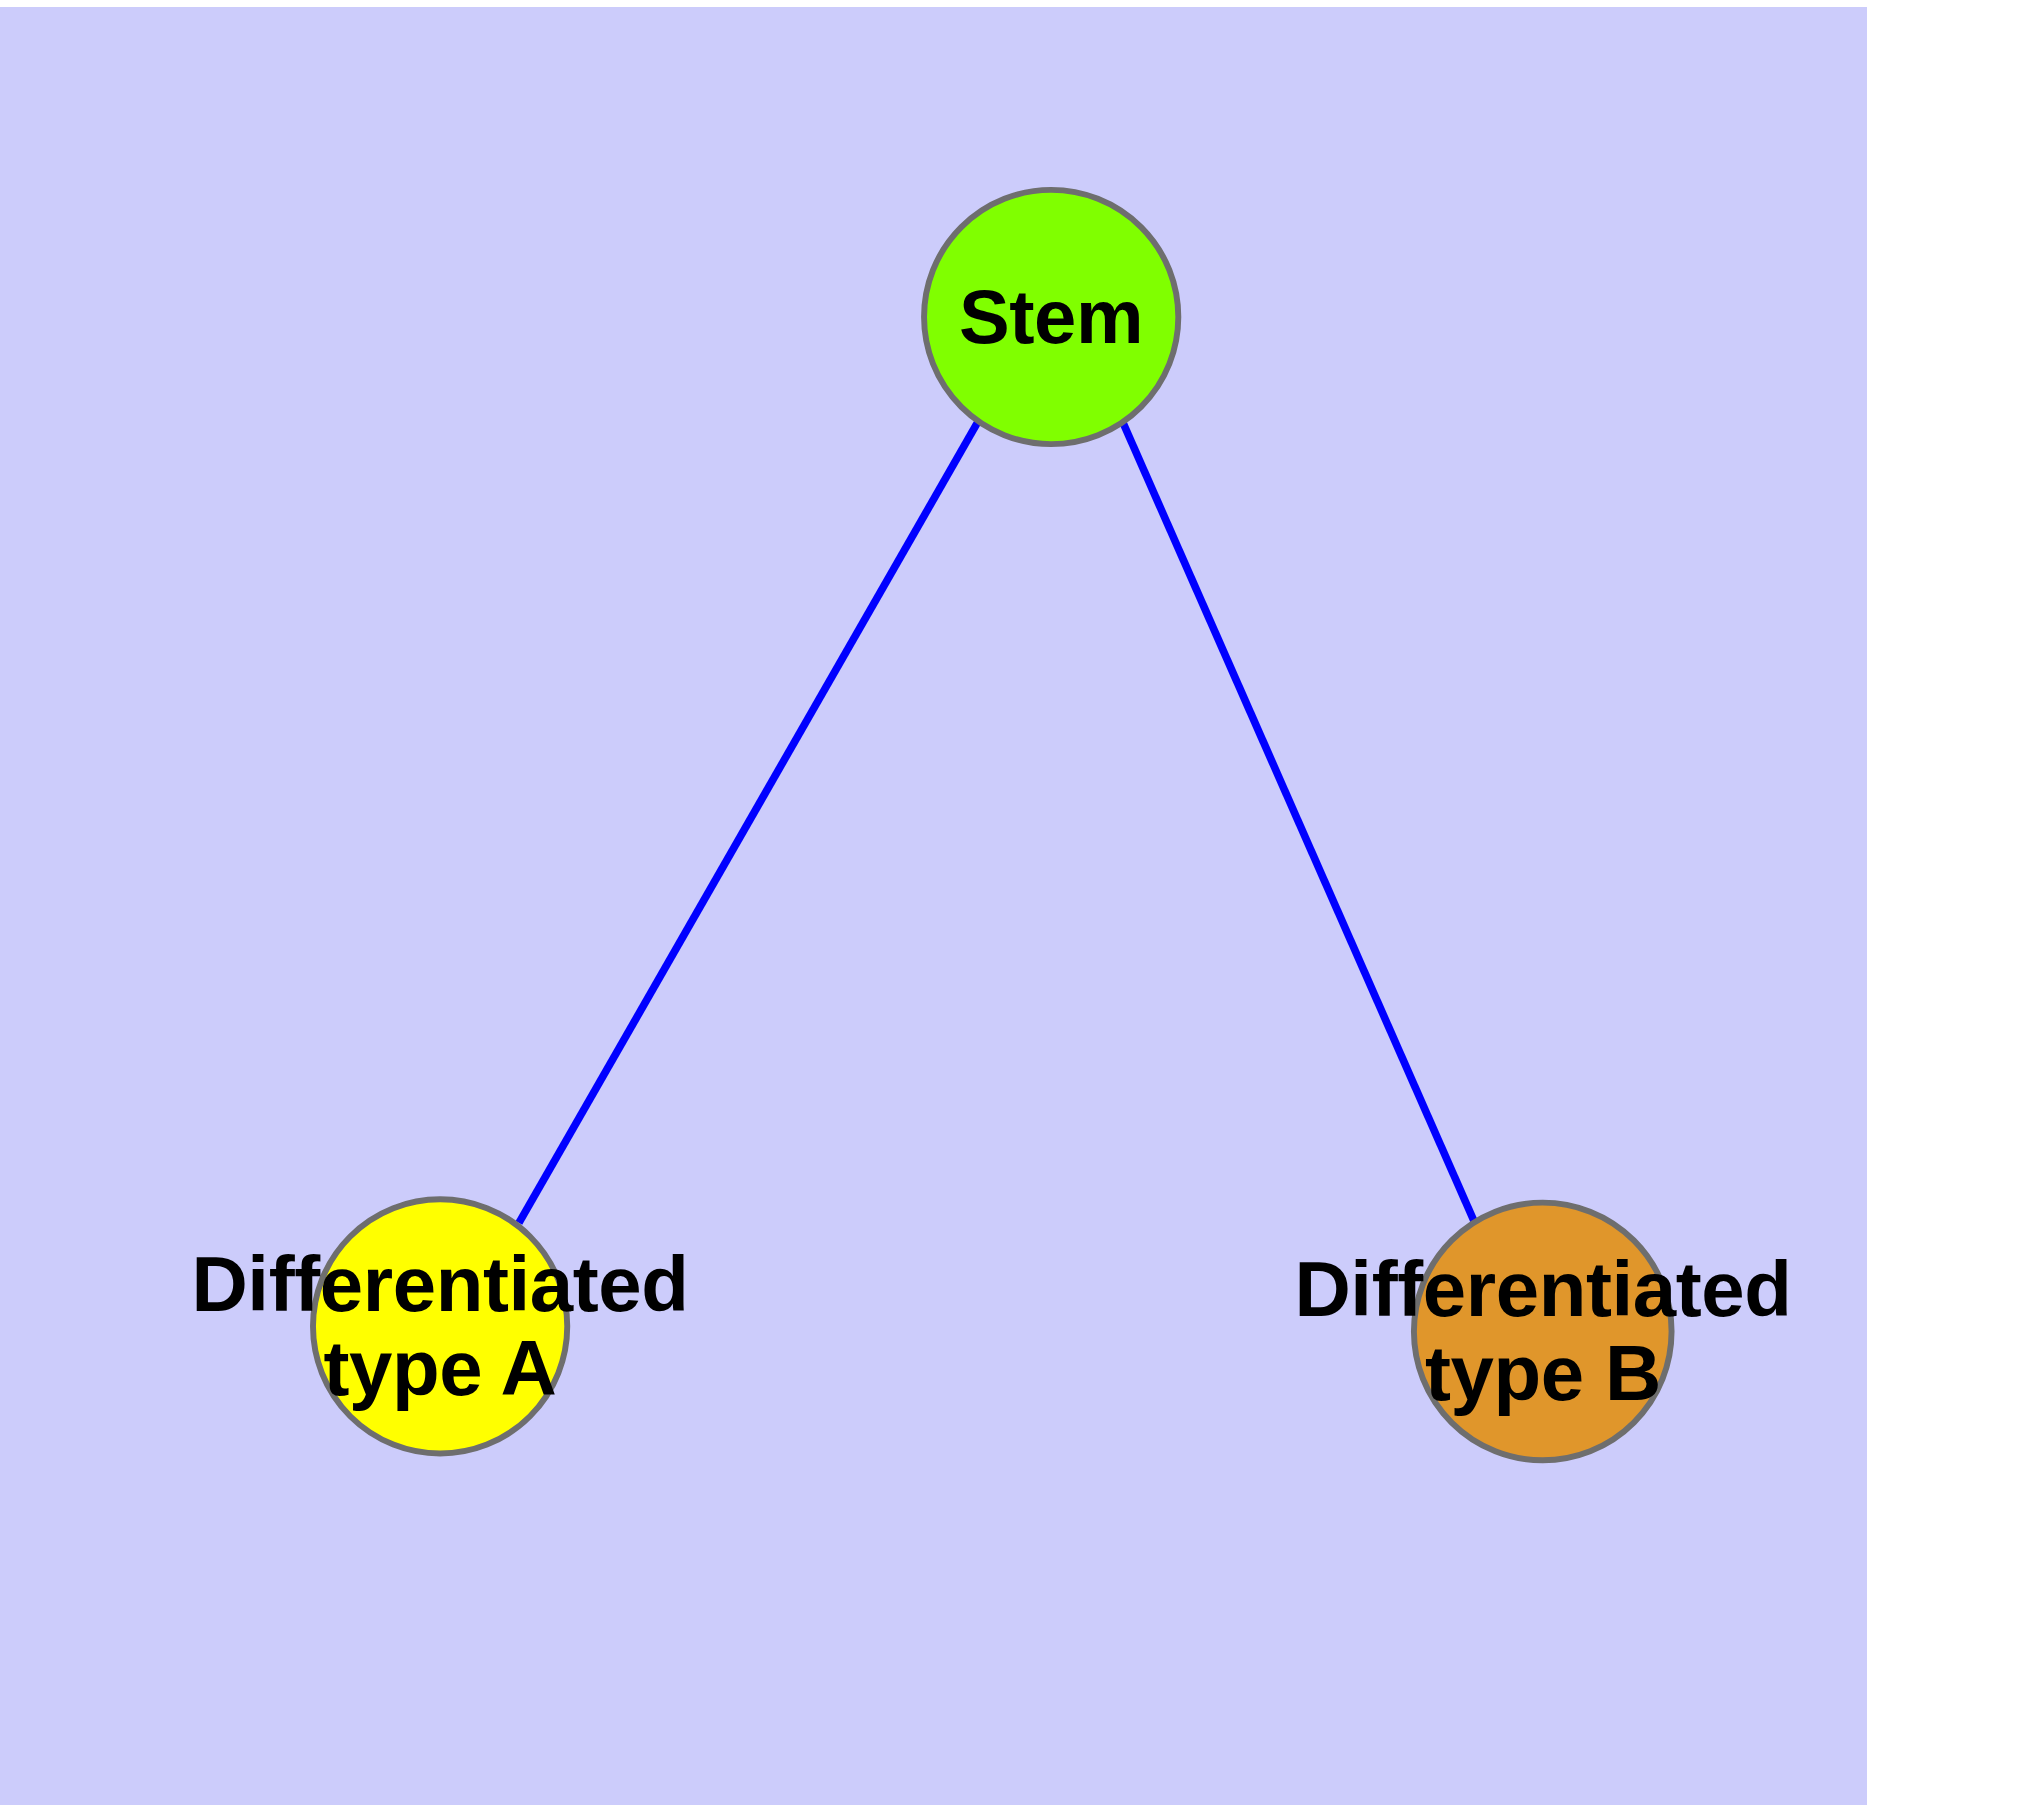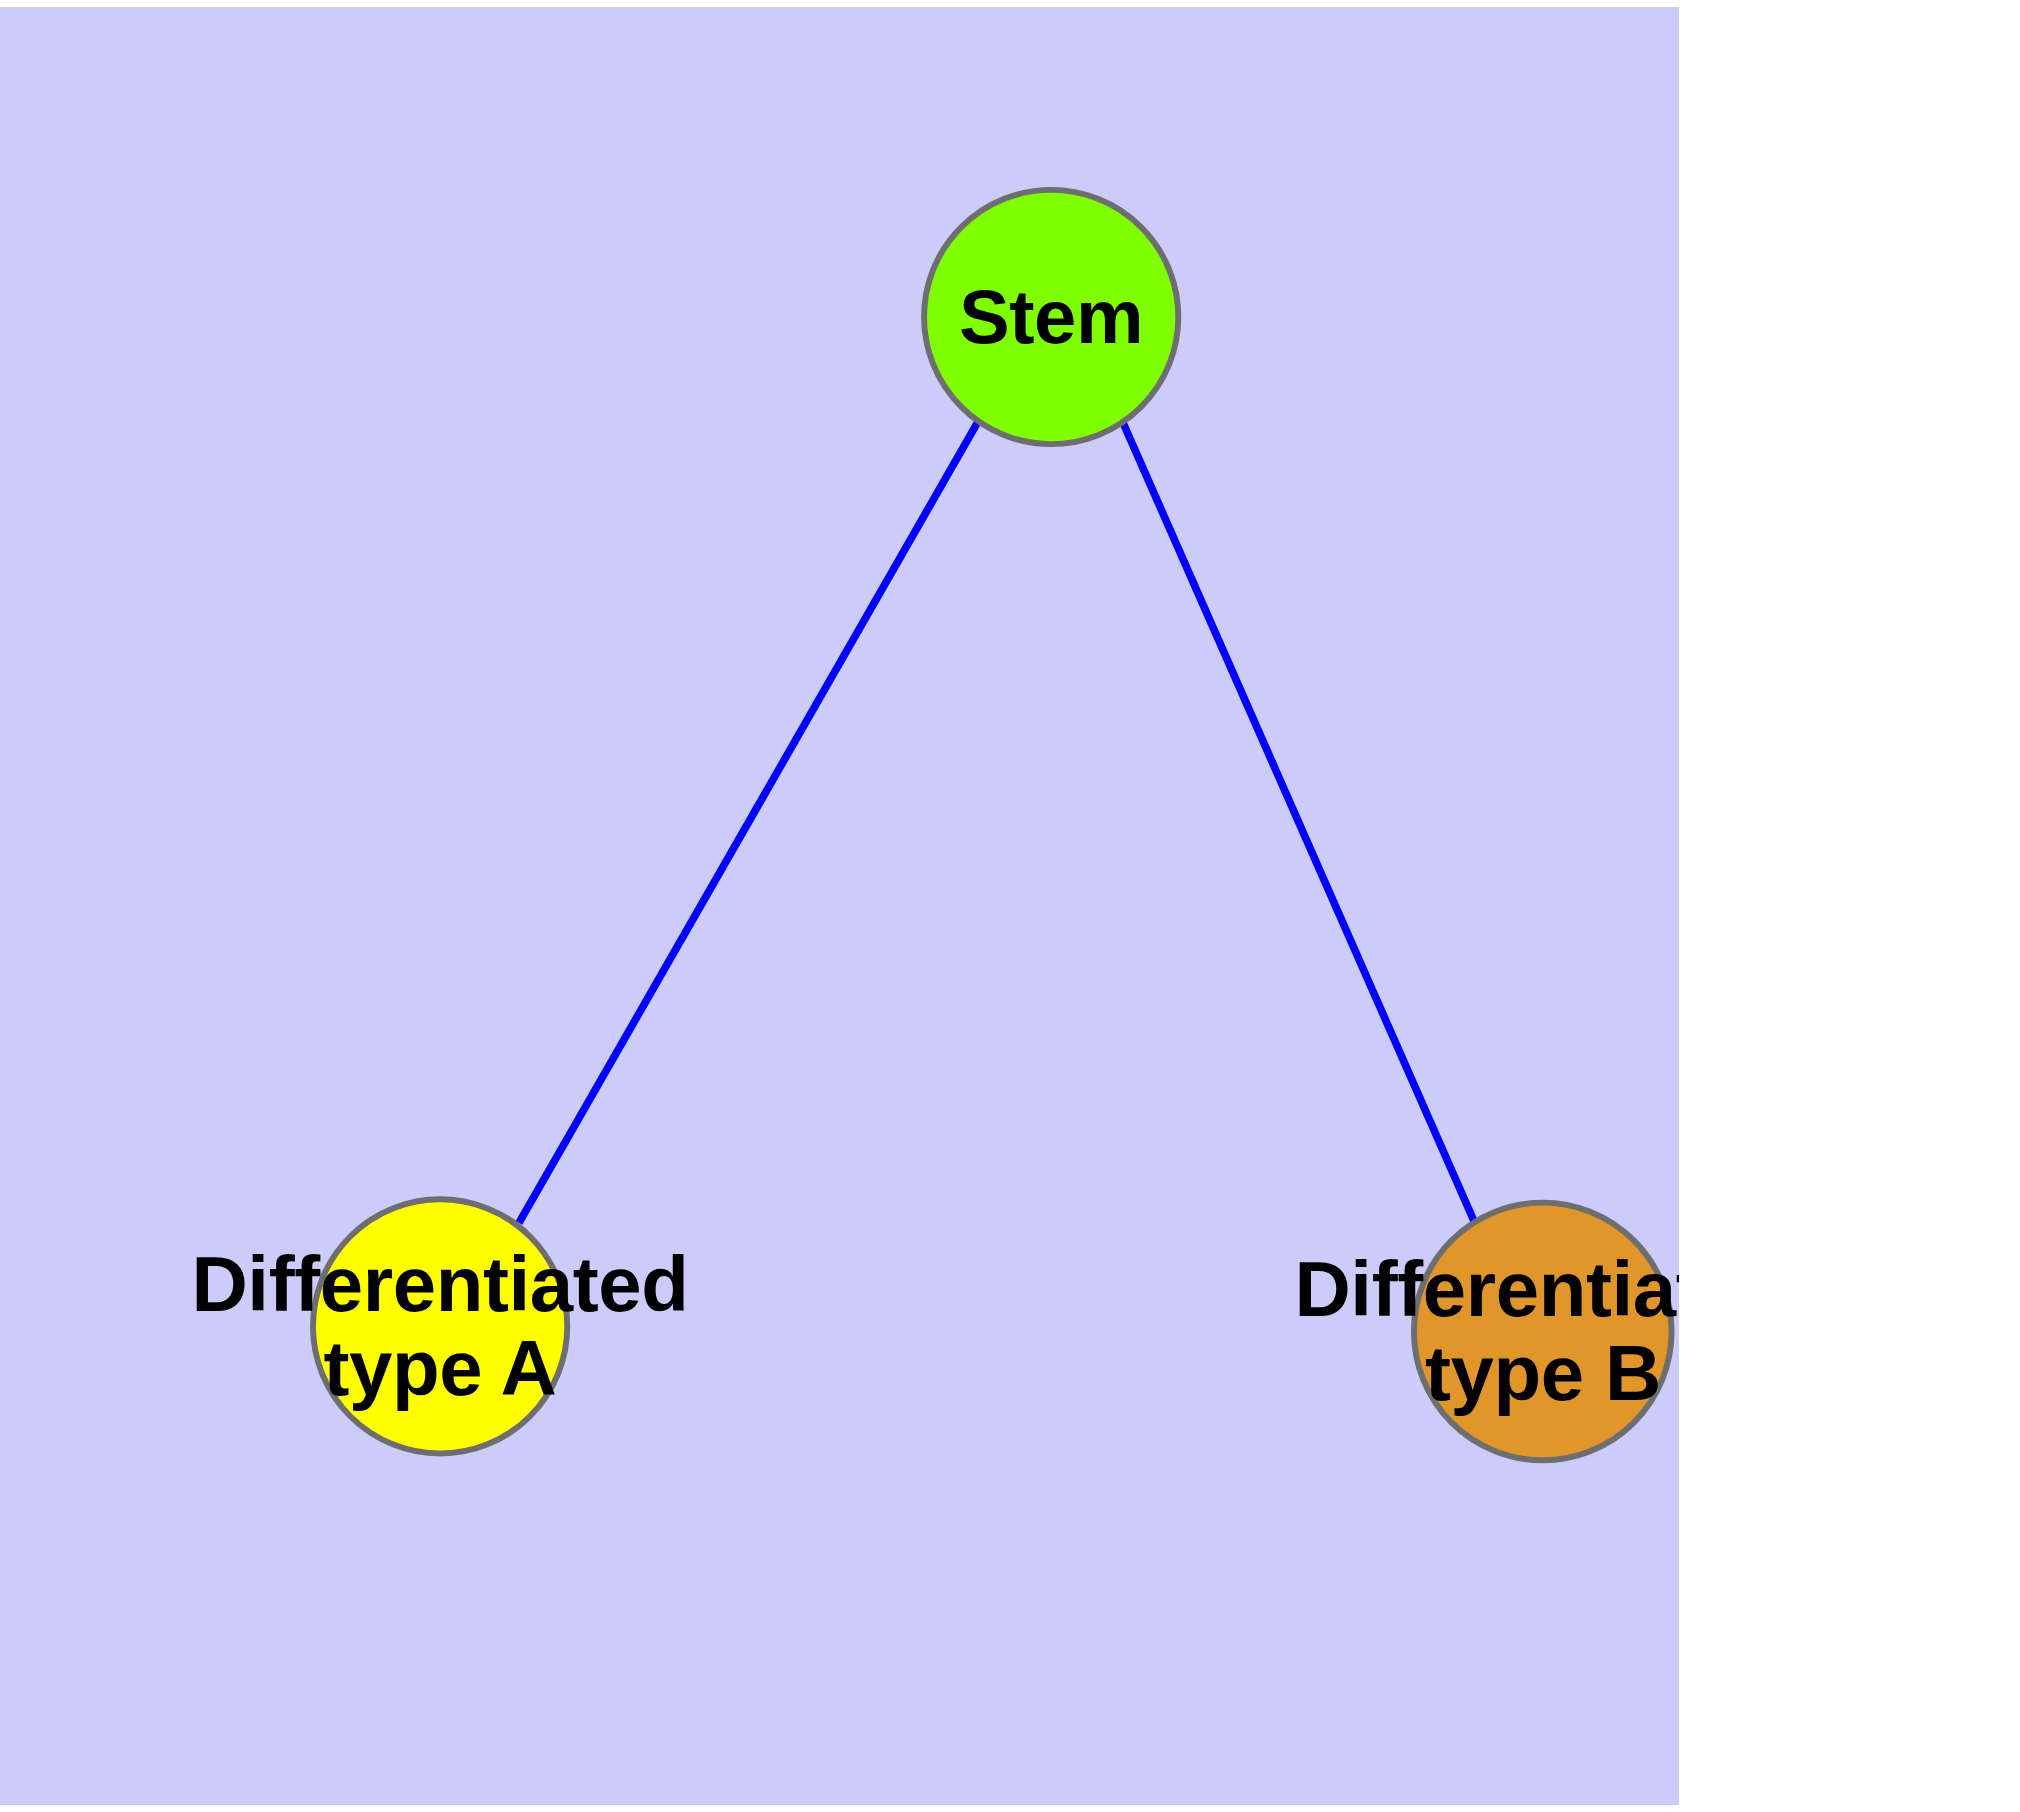--- a/index.html
+++ b/index.html
@@ -3,21 +3,21 @@
 <meta charset="utf-8">
 <title>Cell Differentiation Graph</title>
 <style>
   html, body {
     margin: 0;
     padding: 0;
     background: #ffffff;
   }
   #canvas {
     position: relative;
-    width: 1679px;
+    width: 1867px;
     height: 1812px;
     background: #ffffff;
     overflow: hidden;
     font-family: "Liberation Sans", "DejaVu Sans", sans-serif;
   }
   #plot-area {
     position: absolute;
     left: 0;
     top: 6.8px;
     width: 2021px;

